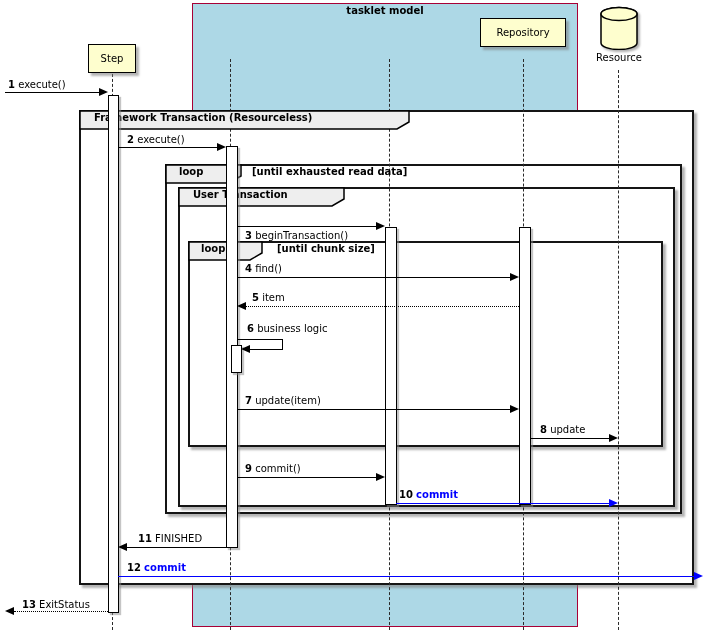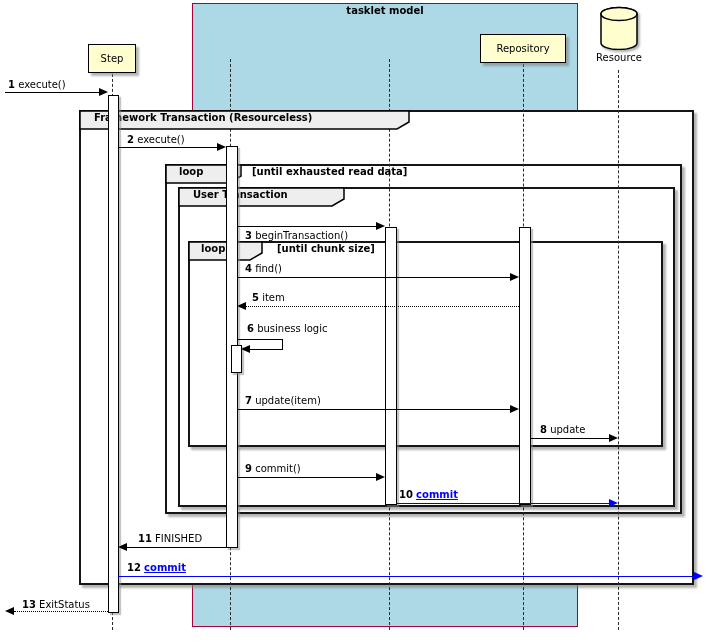--- a/index.html
+++ b/index.html
@@ -27,21 +27,21 @@
   .arr.blue{border-top-color:#0000FF;}
   .arr.head-r::after{content:'';position:absolute;right:-9px;top:-5px;
       border-left:9px solid #000;border-top:4.5px solid transparent;border-bottom:4.5px solid transparent;}
   .arr.head-l::before{content:'';position:absolute;left:-9px;top:-5px;
       border-right:9px solid #000;border-top:4.5px solid transparent;border-bottom:4.5px solid transparent;}
   .arr.blue.head-r::after{border-left-color:#0000FF;}
   .vline{width:0;border-left:1px solid #000;z-index:9;}
   
   .msg{white-space:nowrap;z-index:10;line-height:15px;text-align:center;}
   .msg b{font-weight:bold;}
-  .msg .blue{color:#0000FF;font-weight:bold;text-decoration:underline;}
+  .msg .blue{color:#0000FF;font-weight:bold;}
   #resource-icon{z-index:6;filter:drop-shadow(2px 2px 1px rgba(120,120,120,.6));}
   #resource-label{text-align:center;z-index:6;}
 </style>
 </head>
 <body>
 
 <div id="canvas">
 
   <div id="tasklet-box" class="abs"></div>
   <div id="box-title" class="abs">tasklet model</div>
@@ -75,21 +75,21 @@
 
   <svg class="fhead abs" style="left:188px;top:241px" width="76" height="21">
     <polygon points="1,1 74,1 74,12 62,19 1,19" fill="#EEEEEE" stroke="#000" stroke-width="1.5"></polygon>
   </svg>
   <div class="flabel abs" style="left:201px;top:243px">loop</div>
   <div class="fcond abs" style="left:277px;top:243px">[until chunk size]</div>
 
   <div class="pbox abs" style="left:88px;top:44px;width:46px">
       <span>Step</span>
     </div>
-  <div class="pbox abs" style="left:480px;top:34px;width:84px">
+  <div class="pbox abs" style="left:480px;top:18px;width:84px">
       <span>Repository</span>
     </div>
 
   <svg id="resource-icon" class="abs" style="left:599px;top:5px" width="40" height="45">
     <path d="M2,9 a18,6.5 0 0,1 36,0 v29 a18,6.5 0 0,1 -36,0 z" fill="#FEFECE" stroke="#000" stroke-width="1.5"></path>
     <ellipse cx="20" cy="9" rx="18" ry="6.5" fill="#FEFECE" stroke="#000" stroke-width="1.5"></ellipse>
   </svg>
   <div id="resource-label" class="abs" style="left:581px;top:52px;width:76px">Resource</div>
 
   <div class="act abs" style="left:108px;top:95px;width:9px;height:516px"></div>

